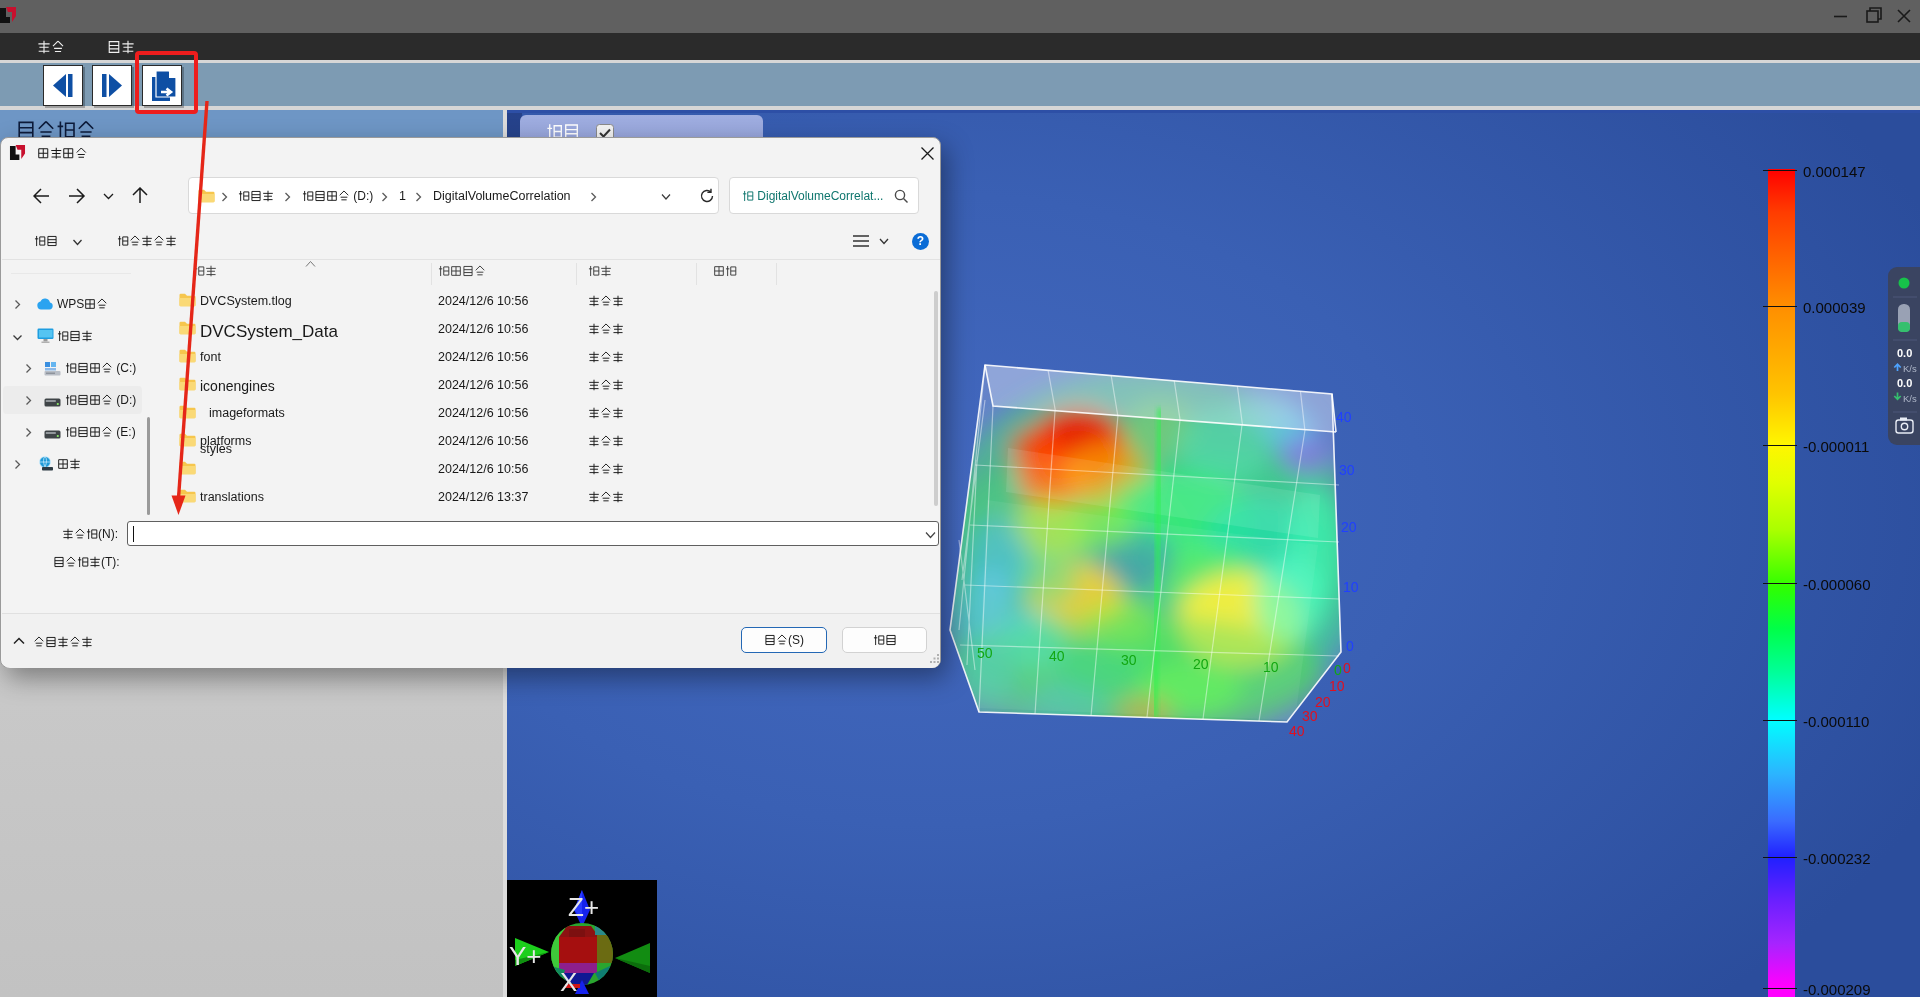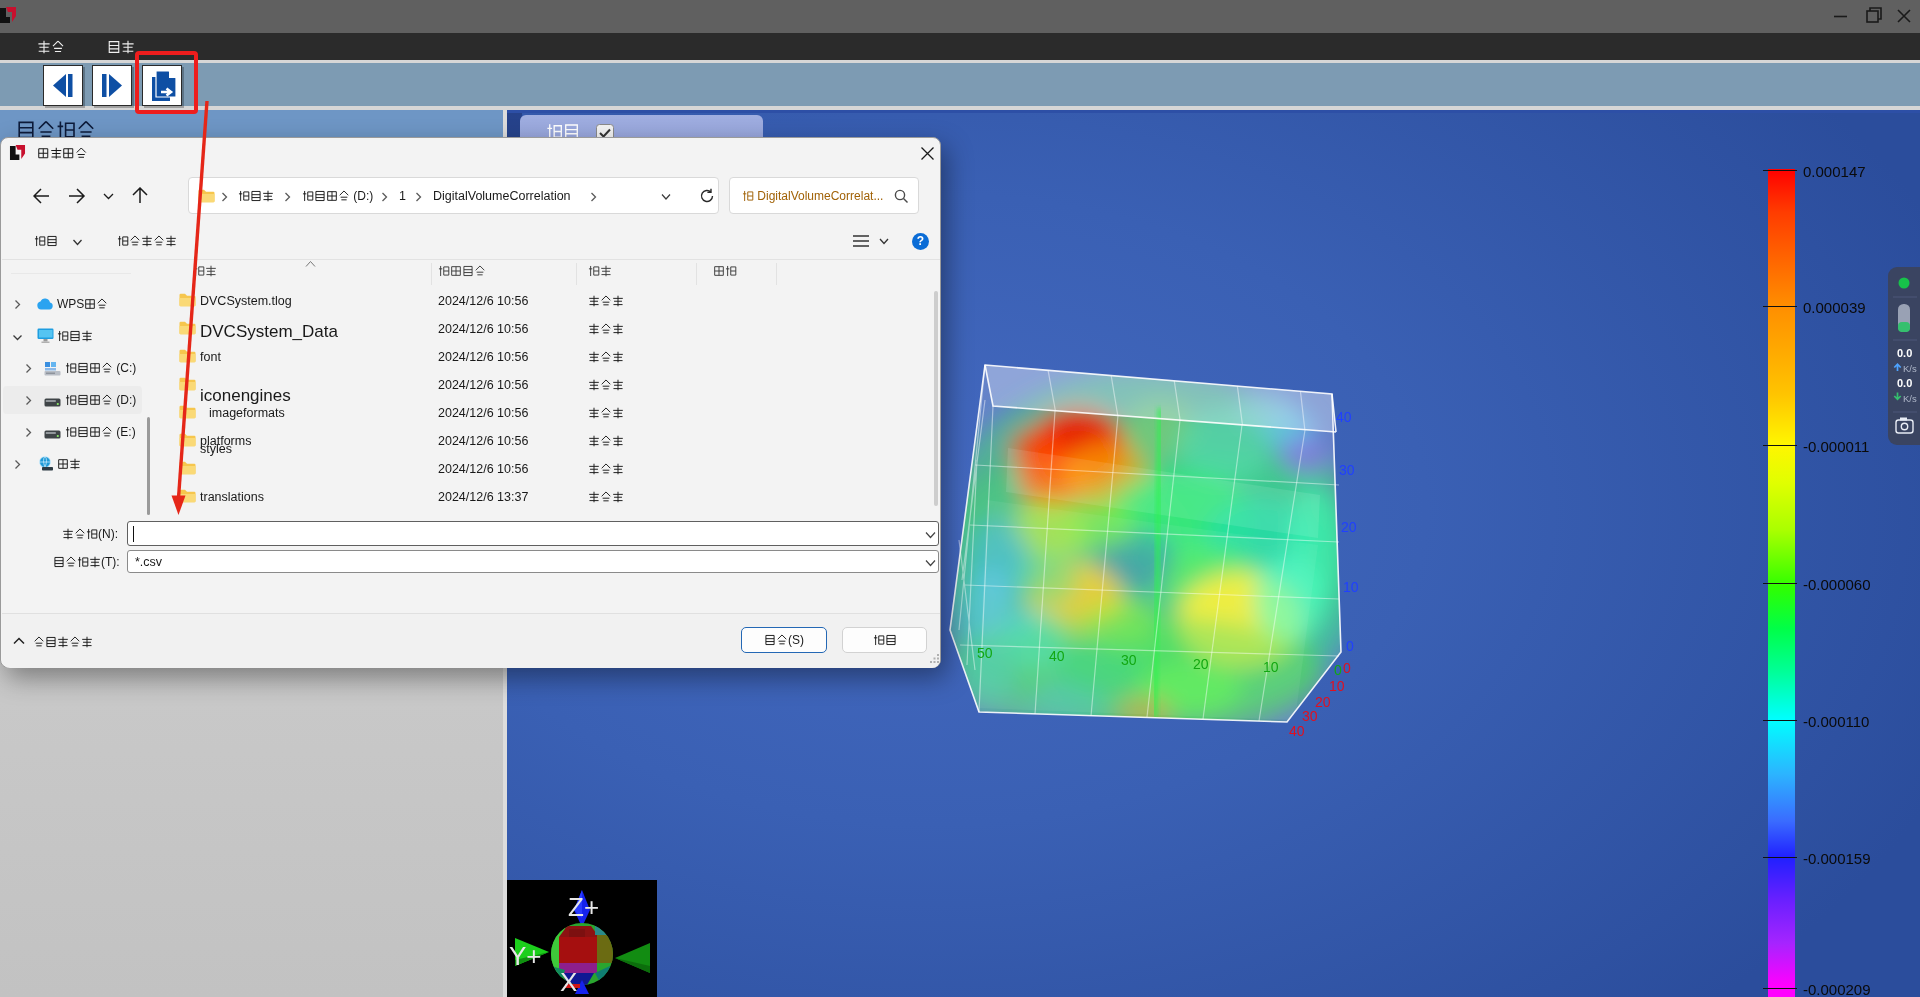--- a/index.html
+++ b/index.html
@@ -245,21 +245,21 @@
     <div class="cblab" style="top:54px">0.000147</div>
     <div class="cbtick" style="left:1256px;top:196px"></div>
     <div class="cblab" style="top:190px">0.000039</div>
     <div class="cbtick" style="left:1256px;top:335px"></div>
     <div class="cblab" style="top:329px">-0.000011</div>
     <div class="cbtick" style="left:1256px;top:473px"></div>
     <div class="cblab" style="top:467px">-0.000060</div>
     <div class="cbtick" style="left:1256px;top:610px"></div>
     <div class="cblab" style="top:604px">-0.000110</div>
     <div class="cbtick" style="left:1256px;top:747px"></div>
-    <div class="cblab" style="top:741px">-0.000159</div>
+    <div class="cblab" style="top:741px">-0.000232</div>
     <div class="cbtick" style="left:1256px;top:878px"></div>
     <div class="cblab" style="top:872px">-0.000209</div>
     <div id="navcube">
 <svg width="150" height="117" viewBox="0 0 150 117">
 <defs>
           <clipPath id="sph">
             <circle cx="75" cy="74" r="31"></circle>
           </clipPath>
         </defs>
 <polygon points="75,10 67,30 75,47 83,30" fill="#1522ee"></polygon>
@@ -370,21 +370,21 @@
         <path d="M1.5 1 L5.5 5 L1.5 9"></path>
       </svg>
       <svg class="abs" style="left:472px;top:15px" width="10" height="8" viewBox="0 0 10 8" stroke="#3a3a3a" stroke-width="1.2" fill="none">
         <path d="M1 1.5 L5 6 L9 1.5"></path>
       </svg>
       <svg class="abs" style="left:510px;top:10px" width="16" height="16" viewBox="0 0 16 16" stroke="#2a2a2a" stroke-width="1.4" fill="none">
         <path d="M13.5 8 a5.5 5.5 0 1 1 -1.6 -3.9 M12 0.8 V4.4 H8.4"></path>
       </svg>
     </div>
     <div class="bcbox" style="left:728px;width:190px">
-      <span class="abs" style="left:12px;top:11px;color:#a16207"><svg class="z " viewBox="0 0 100 100">
+      <span class="abs" style="left:12px;top:11px;color:#0f766e"><svg class="z " viewBox="0 0 100 100">
           <use href="#gc"></use>
         </svg><span style="font-size:12px"> DigitalVolumeCorrelat...</span></span>
       <svg class="abs" style="left:164px;top:11px" width="15" height="15" viewBox="0 0 15 15" stroke="#4a4a4a" stroke-width="1.4" fill="none">
         <circle cx="6" cy="6" r="4.6"></circle>
         <path d="M9.5 9.5 L13.5 13.5"></path>
       </svg>
     </div>
     <span class="abs" style="left:33px;top:96px"><svg class="z " viewBox="0 0 100 100">
         <use href="#gc"></use>
       </svg><svg class="z " viewBox="0 0 100 100">
@@ -573,21 +573,21 @@
         <use href="#gb"></use>
       </svg><svg class="z " viewBox="0 0 100 100">
         <use href="#ge"></use>
       </svg><svg class="z " viewBox="0 0 100 100">
         <use href="#gb"></use>
       </svg></span>
     <span class="abs" style="left:178px;top:239px"><svg width="17" height="14" viewBox="0 0 17 14">
         <path d="M0.5 2 Q0.5 0.8 1.7 0.8 H6 L8 2.8 H15.3 Q16.5 2.8 16.5 4 V12 Q16.5 13.2 15.3 13.2 H1.7 Q0.5 13.2 0.5 12 Z" fill="#f6c64d"></path>
         <path d="M0.5 5 H16.5 V12 Q16.5 13.2 15.3 13.2 H1.7 Q0.5 13.2 0.5 12 Z" fill="#fad976"></path>
       </svg></span>
-    <span class="abs" style="left:199px;top:248px;font-size:17px">iconengines</span>
+    <span class="abs" style="left:199px;top:240px;font-size:14px">iconengines</span>
     <span class="abs" style="left:437px;top:240px;font-size:12.5px">2024/12/6 10:56</span>
     <span class="abs" style="left:587px;top:240px"><svg class="z " viewBox="0 0 100 100">
         <use href="#gb"></use>
       </svg><svg class="z " viewBox="0 0 100 100">
         <use href="#ge"></use>
       </svg><svg class="z " viewBox="0 0 100 100">
         <use href="#gb"></use>
       </svg></span>
     <span class="abs" style="left:178px;top:267px"><svg width="17" height="14" viewBox="0 0 17 14">
         <path d="M0.5 2 Q0.5 0.8 1.7 0.8 H6 L8 2.8 H15.3 Q16.5 2.8 16.5 4 V12 Q16.5 13.2 15.3 13.2 H1.7 Q0.5 13.2 0.5 12 Z" fill="#f6c64d"></path>
@@ -657,26 +657,20 @@
     </div>
     <span class="abs" style="left:52px;top:417px"><svg class="z " viewBox="0 0 100 100">
         <use href="#ga"></use>
       </svg><svg class="z " viewBox="0 0 100 100">
         <use href="#ge"></use>
       </svg><svg class="z " viewBox="0 0 100 100">
         <use href="#gc"></use>
       </svg><svg class="z " viewBox="0 0 100 100">
         <use href="#gb"></use>
       </svg>(T):</span>
-    <div class="abs" style="left:126px;top:412px;width:812px;height:23px;background:#fff;border:1px solid #8a8a8a;border-radius:3px">
-      <span class="abs" style="left:7px;top:4px;font-size:12.5px">*.csv</span>
-      <svg class="abs" style="left:797px;top:8px" width="11" height="8" viewBox="0 0 11 8" stroke="#444" stroke-width="1.2" fill="none">
-        <path d="M1 1.5 L5.5 6.5 L10 1.5"></path>
-      </svg>
-    </div>
     <div class="abs" style="left:1px;top:475px;width:938px;height:55px;background:#f1f1f1;border-top:1px solid #e0e0e0;border-radius:0 0 8px 8px"></div>
     <svg class="abs" style="left:12px;top:499px" width="12" height="8" viewBox="0 0 12 8" stroke="#222" stroke-width="1.5" fill="none">
       <path d="M1 6.5 L6 1.5 L11 6.5"></path>
     </svg>
     <span class="abs" style="left:32px;top:497px"><svg class="z " viewBox="0 0 100 100">
         <use href="#ge"></use>
       </svg><svg class="z " viewBox="0 0 100 100">
         <use href="#ga"></use>
       </svg><svg class="z " viewBox="0 0 100 100">
         <use href="#gb"></use>

